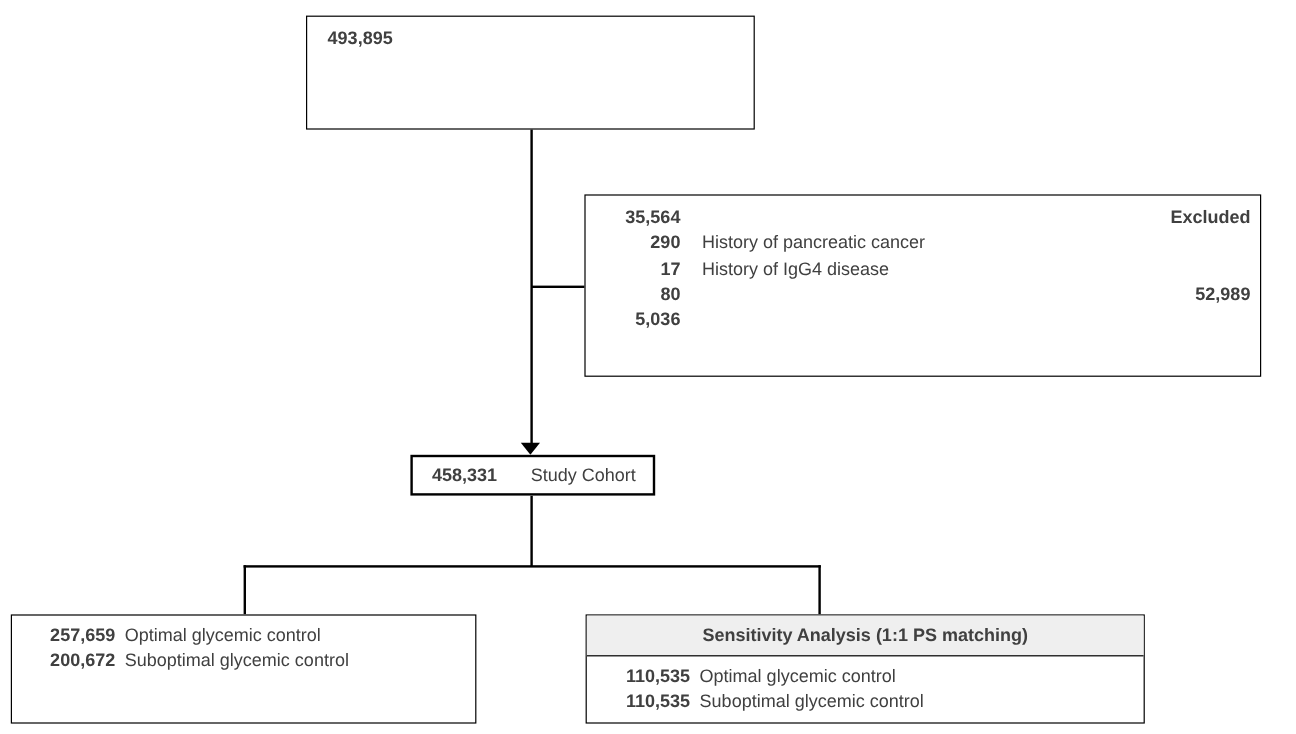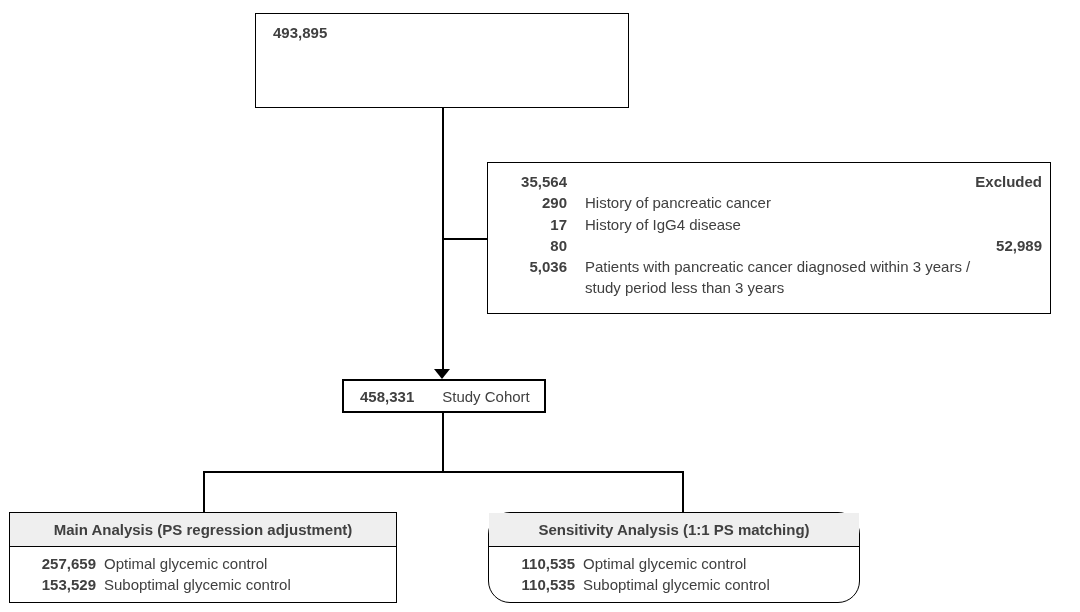--- a/index.html
+++ b/index.html
@@ -49,21 +49,21 @@
     left: 342px; top: 379px; width: 204px; height: 34px;
     border-width: 2px;
     display: flex; align-items: center;
     padding-left: 16px;
   }
   .cohort-box .num { margin-right: 28px; }
 
   
   .analysis-box { top: 512px; width: 388px; height: 91px; }
   .analysis-box.left  { left: 9px; }
-  .analysis-box.right { left: 488px; width: 372px; border-radius: 22px; }
+  .analysis-box.right { left: 488px; width: 466px; }
   .analysis-header {
     height: 34px;
     background: #efefef;
     border-bottom: 1.5px solid #000000;
     display: flex; align-items: center; justify-content: center;
     font-weight: bold;
   }
   .analysis-body {
     padding: 7px 0 0 24px;
     line-height: 20.5px;
@@ -123,38 +123,33 @@
       <span>History of pancreatic cancer</span>
 
       <span class="num">17</span>
       <span>History of IgG4 disease</span>
 
       <span class="num">80</span>
 
       <span class="num">52,989</span>
 
       <span class="num">5,036</span>
-      <span class="prelines">Patients with pancreatic cancer diagnosed within 3 years /
-study period less than 3 years</span>
     </div>
   </div>
 
   <div class="box cohort-box">
     <span class="num">458,331</span>
     <span>Study Cohort</span>
   </div>
 
   <div class="box analysis-box left">
-    <div class="analysis-header">
-      <span>Main Analysis (PS regression adjustment)</span>
-    </div>
     <div class="analysis-body">
       <span class="num">257,659</span>
       <span>Optimal glycemic control</span>
-      <span class="num">153,529</span>
+      <span class="num">200,672</span>
       <span>Suboptimal glycemic control</span>
     </div>
   </div>
 
   <div class="box analysis-box right">
     <div class="analysis-header">
       <span>Sensitivity Analysis (1:1 PS matching)</span>
     </div>
     <div class="analysis-body">
       <span class="num">110,535</span>

